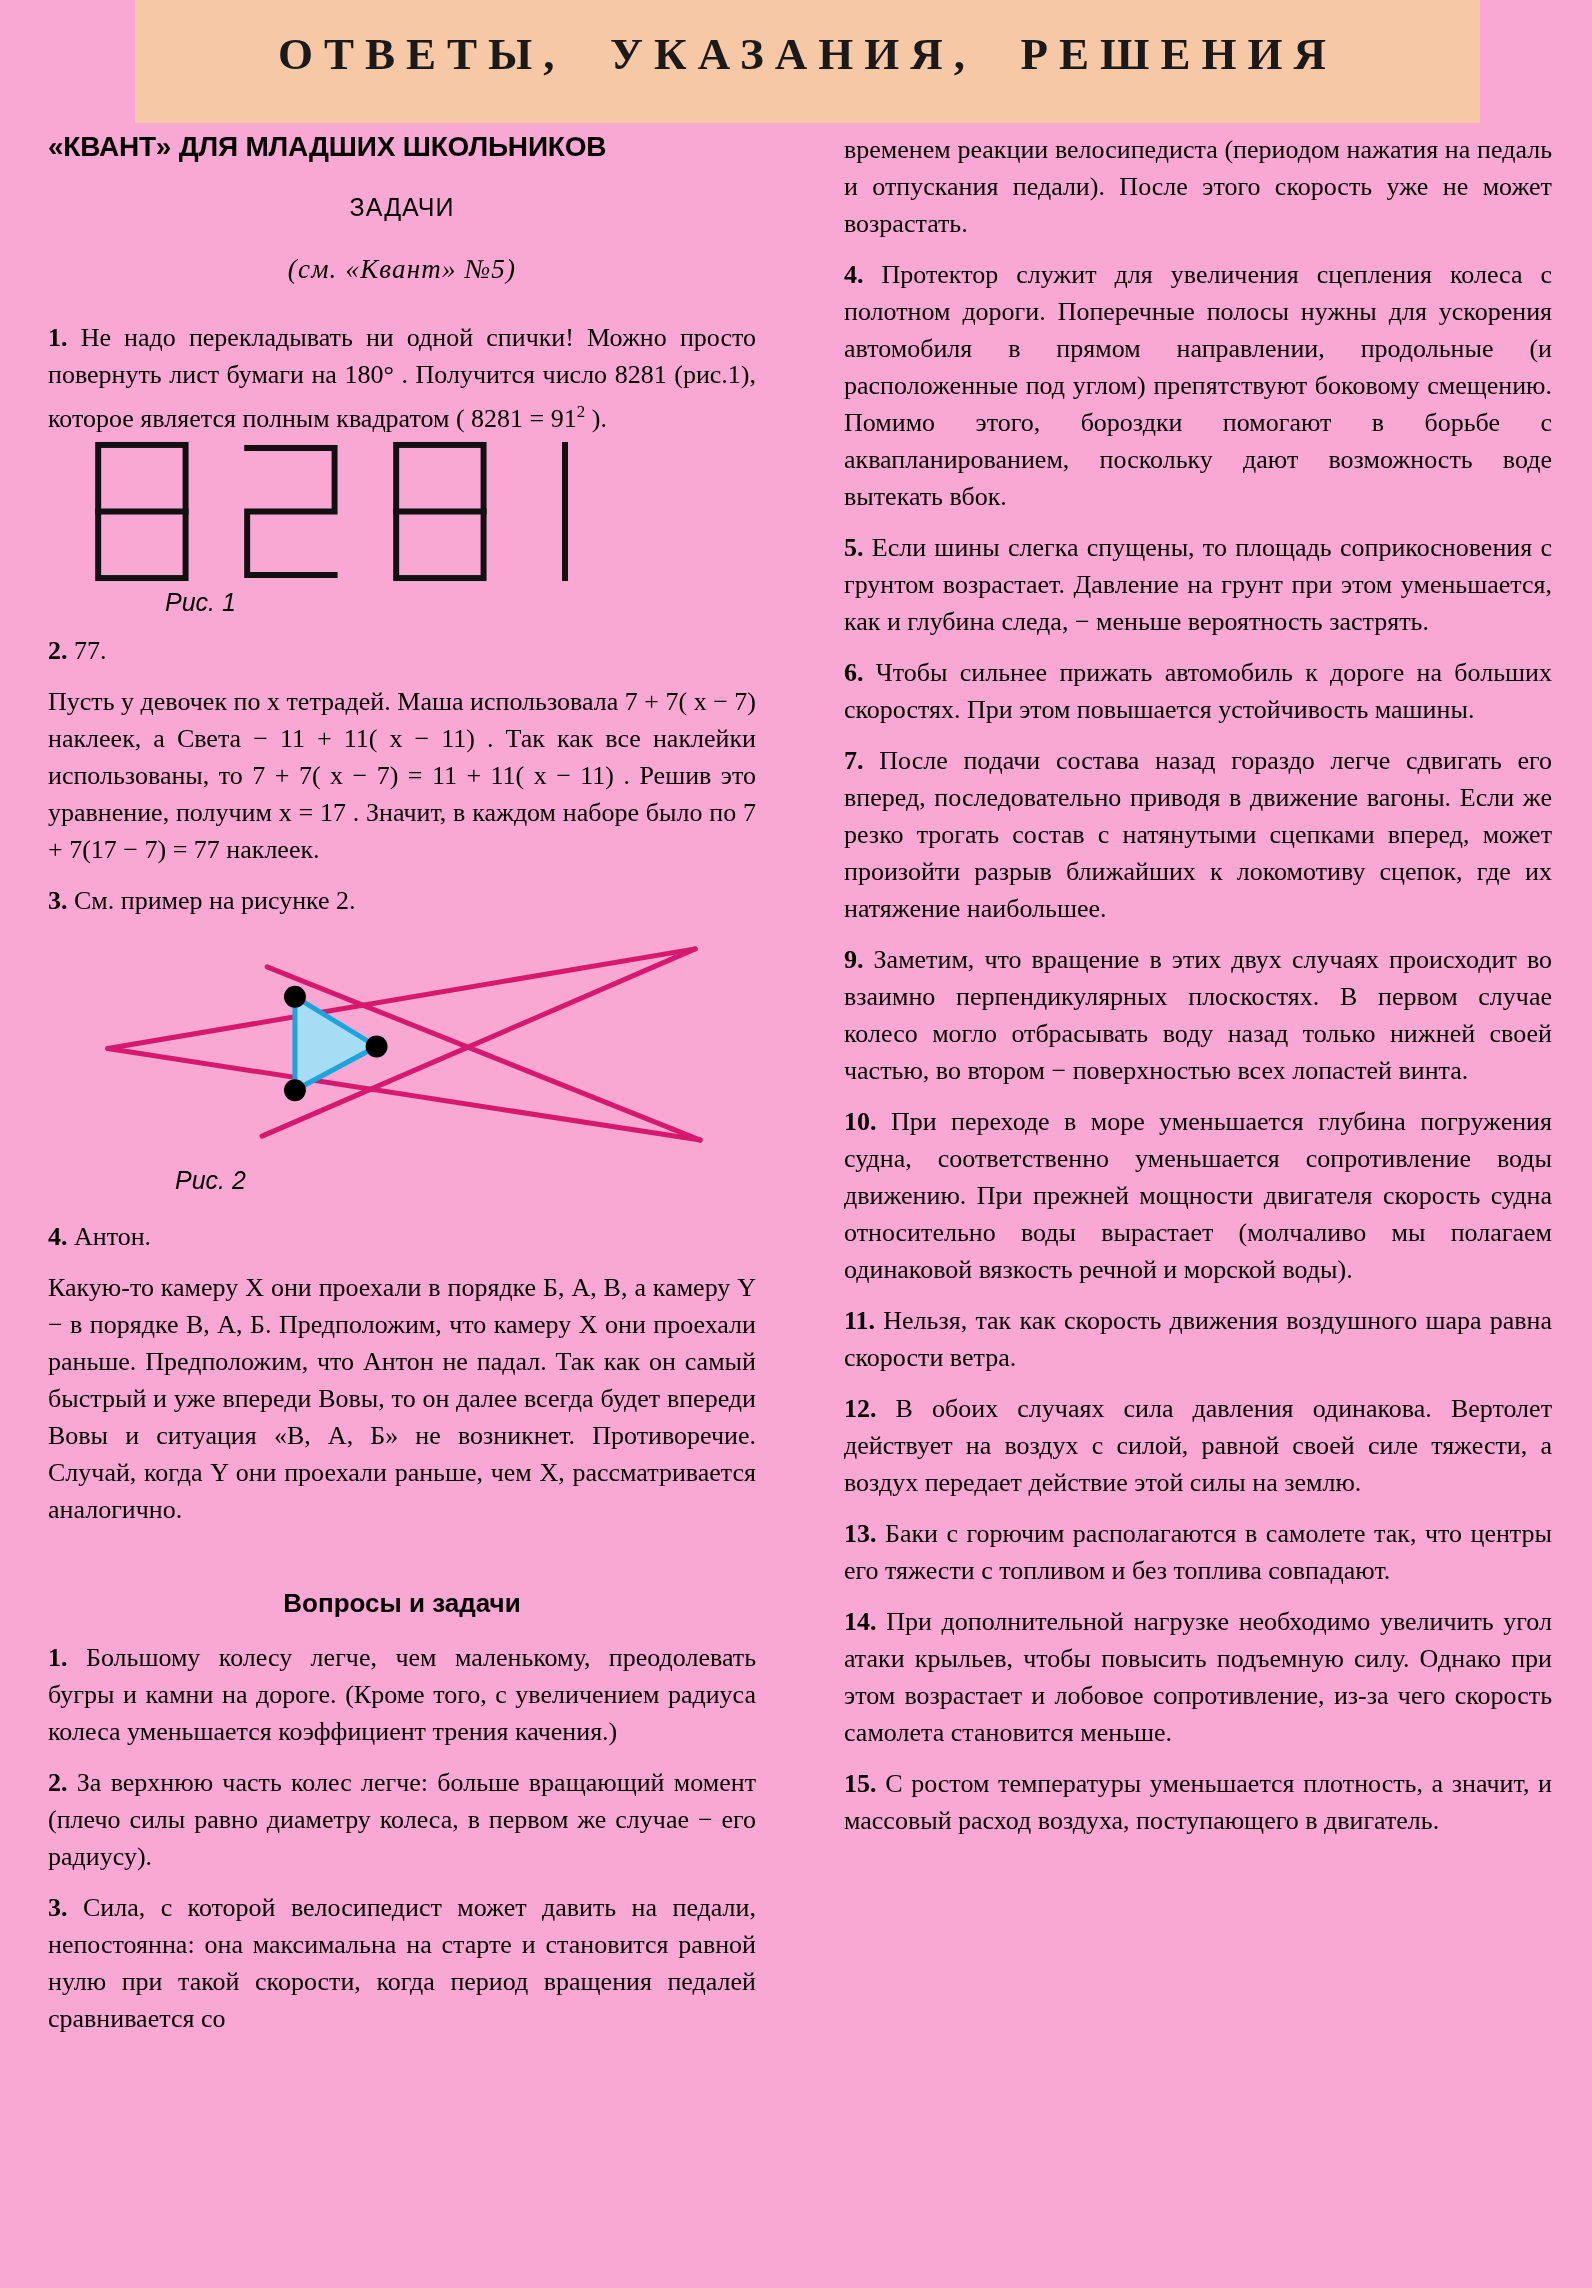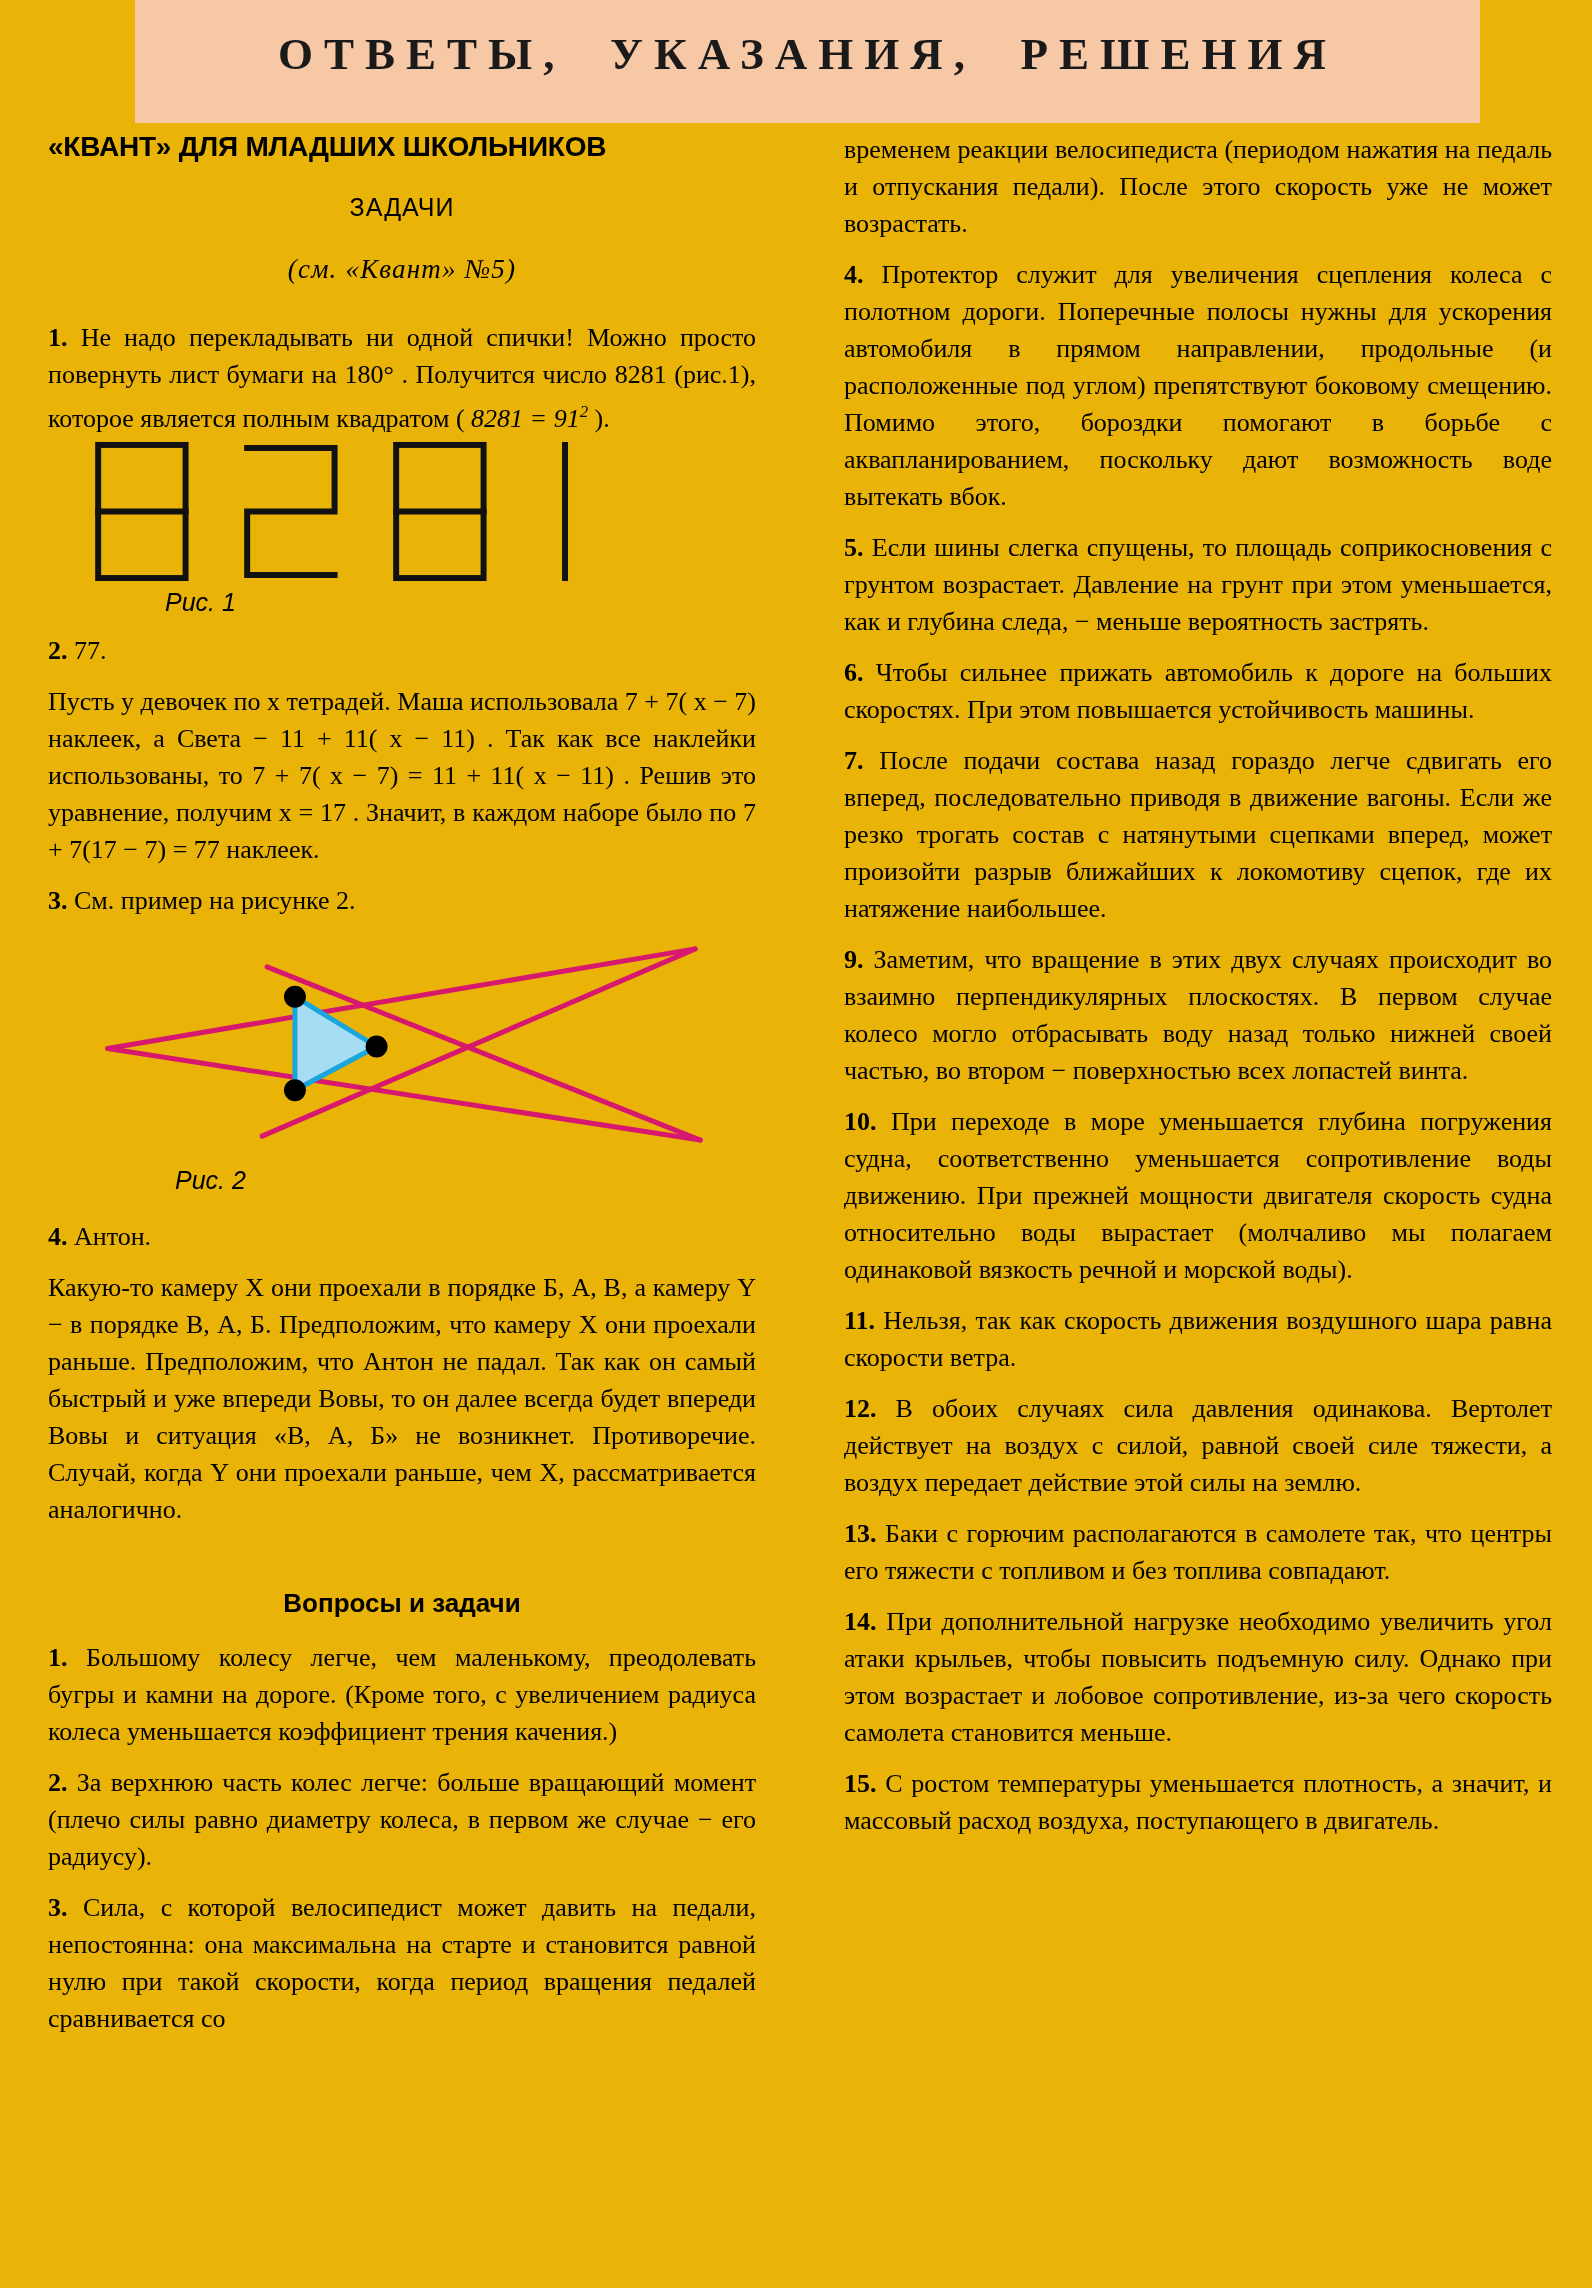--- a/index.html
+++ b/index.html
@@ -6,21 +6,21 @@
   body{
     width:1592px;height:2289px;
     background:#ffffff;
     font-family:"Liberation Serif", serif;
     color:#000;
     position:relative;
     overflow:hidden;
   }
   .page{
     position:absolute;inset:0;
-    background:#eab308;
+    background:#f9a8d4;
   }
   
   .banner{
     position:absolute;
     left:135px;top:0;
     width:1345px;height:123px;
     background:#f6c8a5;
   }
   .banner-title{
     position:absolute;
@@ -46,21 +46,21 @@
   p.body{
     margin:0;
     font-size:26px;
     line-height:37px;
     text-align:justify;
     text-indent:0;
     hyphens:manual;
   }
   p.body + p.body{margin-top:14px;}
   .num{font-weight:700;}
-  .mathv{font-style:italic;font-family:"Liberation Serif",serif;}
+  .mathv{font-family:"Liberation Serif",serif;}
 
   h2.section{
     margin:0 0 0 0;
     font-family:"Liberation Sans", sans-serif;
     font-weight:700;
     font-size:28px;
     letter-spacing:-0.2px;
     color:#000;
   }
   h3.subsection{

